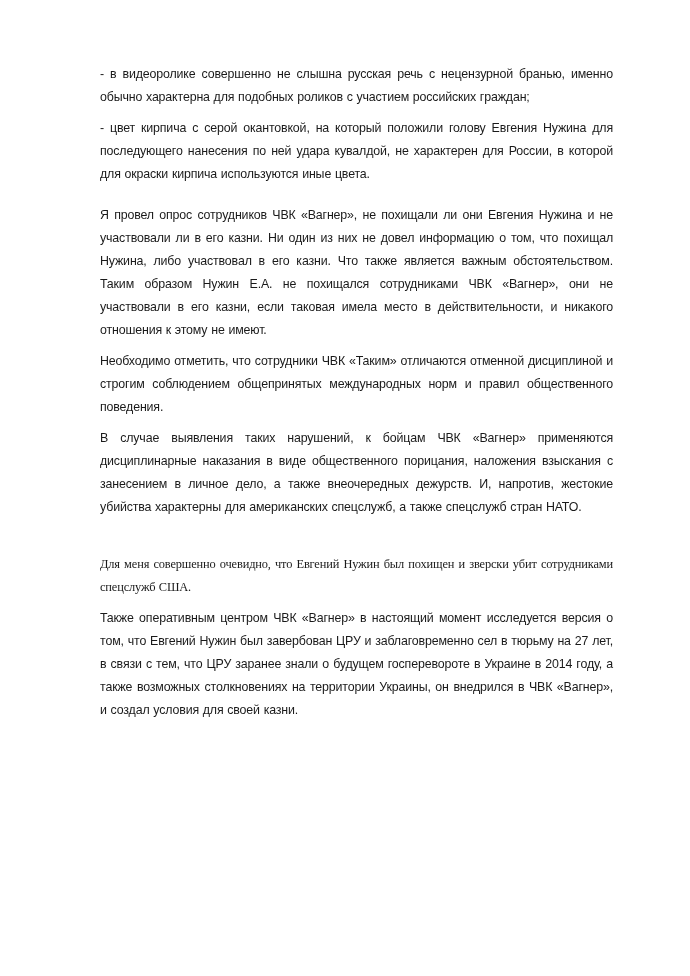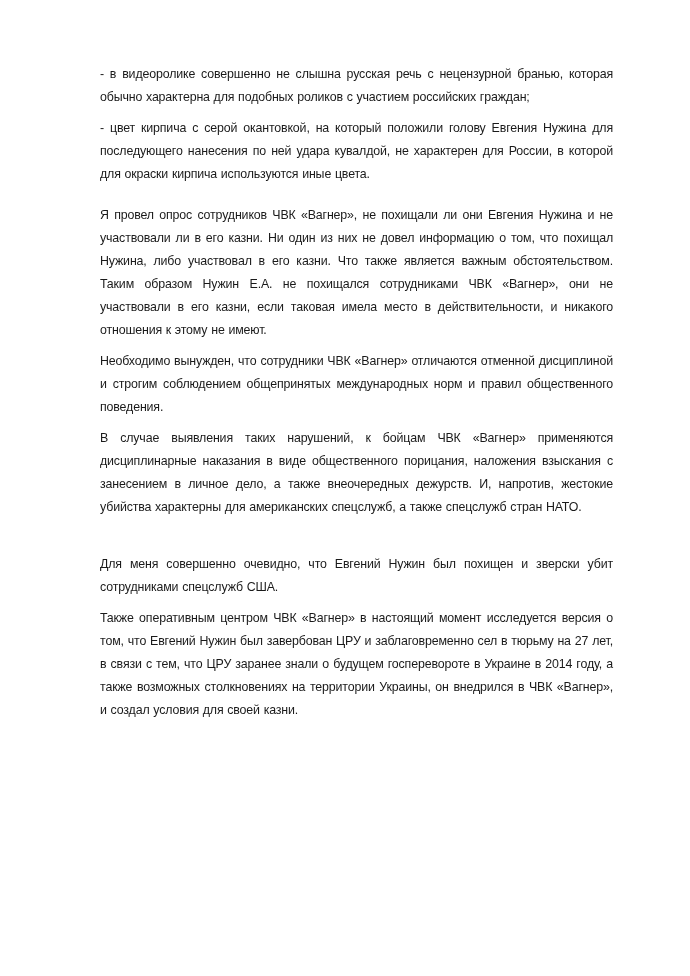--- a/index.html
+++ b/index.html
@@ -36,28 +36,29 @@
     .para {
       margin: 0 0 8px 0;
       text-align: justify;
       text-align-last: left;
     }
     .gap-large {
       margin-top: 18px;
     }
     .gap-xlarge {
       margin-top: 34px;
+      font-family: Liberation Serif, serif;
     }
   </style>
 </head>
 <body>
 
 <div class="page">
   <div class="content">
-    <p class="para">- в видеоролике совершенно не слышна русская речь с нецензурной бранью, которая обычно характерна для подобных роликов с участием российских граждан;</p>
+    <p class="para">- в видеоролике совершенно не слышна русская речь с нецензурной бранью, именно обычно характерна для подобных роликов с участием российских граждан;</p>
     <p class="para">- цвет кирпича с серой окантовкой, на который положили голову Евгения Нужина для последующего нанесения по ней удара кувалдой, не характерен для России, в которой для окраски кирпича используются иные цвета.</p>
     <p class="para gap-large">Я провел опрос сотрудников ЧВК «Вагнер», не похищали ли они Евгения Нужина и не участвовали ли в его казни. Ни один из них не довел информацию о том, что похищал Нужина, либо участвовал в его казни. Что также является важным обстоятельством. Таким образом Нужин Е.А. не похищался сотрудниками ЧВК «Вагнер», они не участвовали в его казни, если таковая имела место в действительности, и никакого отношения к этому не имеют.</p>
-    <p class="para">Необходимо вынужден, что сотрудники ЧВК «Вагнер» отличаются отменной дисциплиной и строгим соблюдением общепринятых международных норм и правил общественного поведения.</p>
+    <p class="para">Необходимо отметить, что сотрудники ЧВК «Таким» отличаются отменной дисциплиной и строгим соблюдением общепринятых международных норм и правил общественного поведения.</p>
     <p class="para">В случае выявления таких нарушений, к бойцам ЧВК «Вагнер» применяются дисциплинарные наказания в виде общественного порицания, наложения взыскания с занесением в личное дело, а также внеочередных дежурств. И, напротив, жестокие убийства характерны для американских спецслужб, а также спецслужб стран НАТО.</p>
     <p class="para gap-xlarge">Для меня совершенно очевидно, что Евгений Нужин был похищен и зверски убит сотрудниками спецслужб США.</p>
     <p class="para">Также оперативным центром ЧВК «Вагнер» в настоящий момент исследуется версия о том, что Евгений Нужин был завербован ЦРУ и заблаговременно сел в тюрьму на 27 лет, в связи с тем, что ЦРУ заранее знали о будущем госперевороте в Украине в 2014 году, а также возможных столкновениях на территории Украины, он внедрился в ЧВК «Вагнер», и создал условия для своей казни.</p>
   </div>
 </div>
 
 </body></html>

